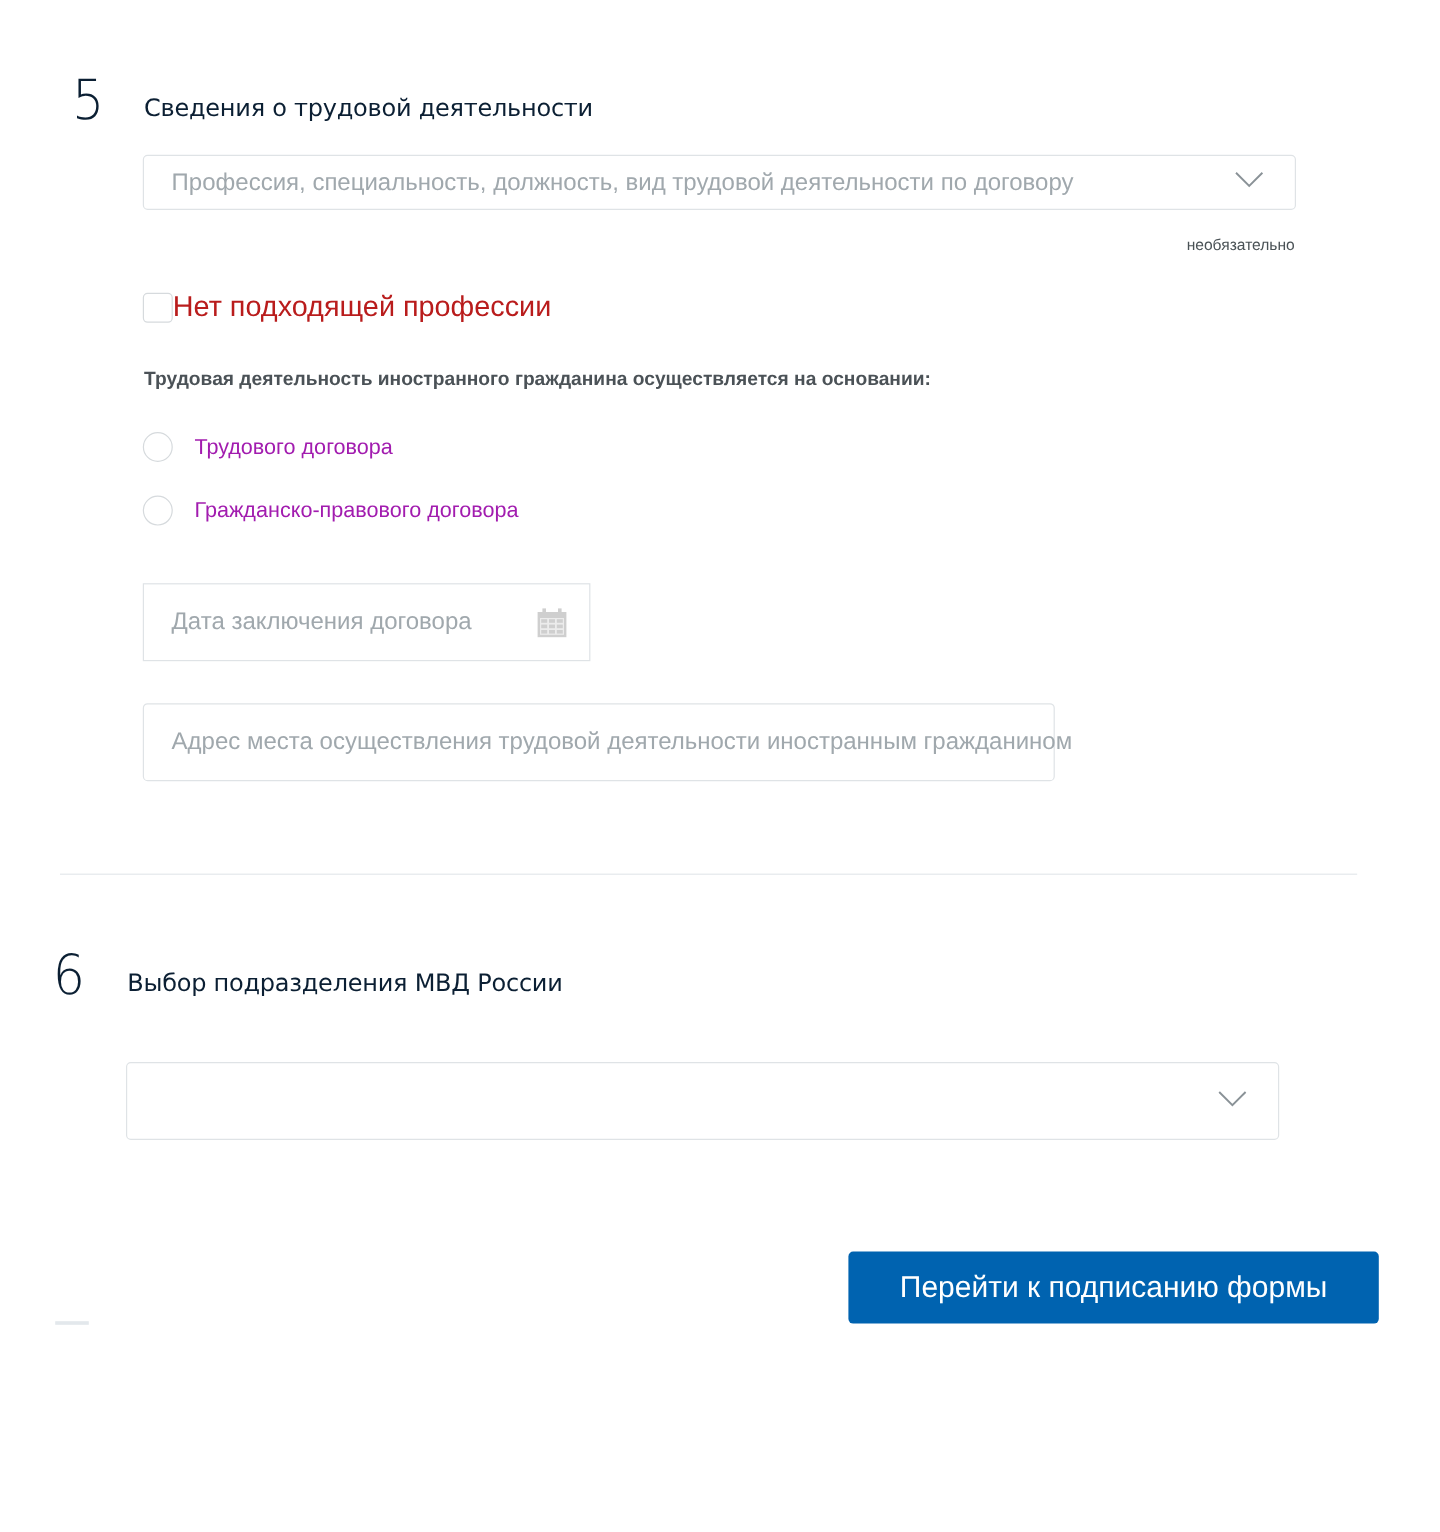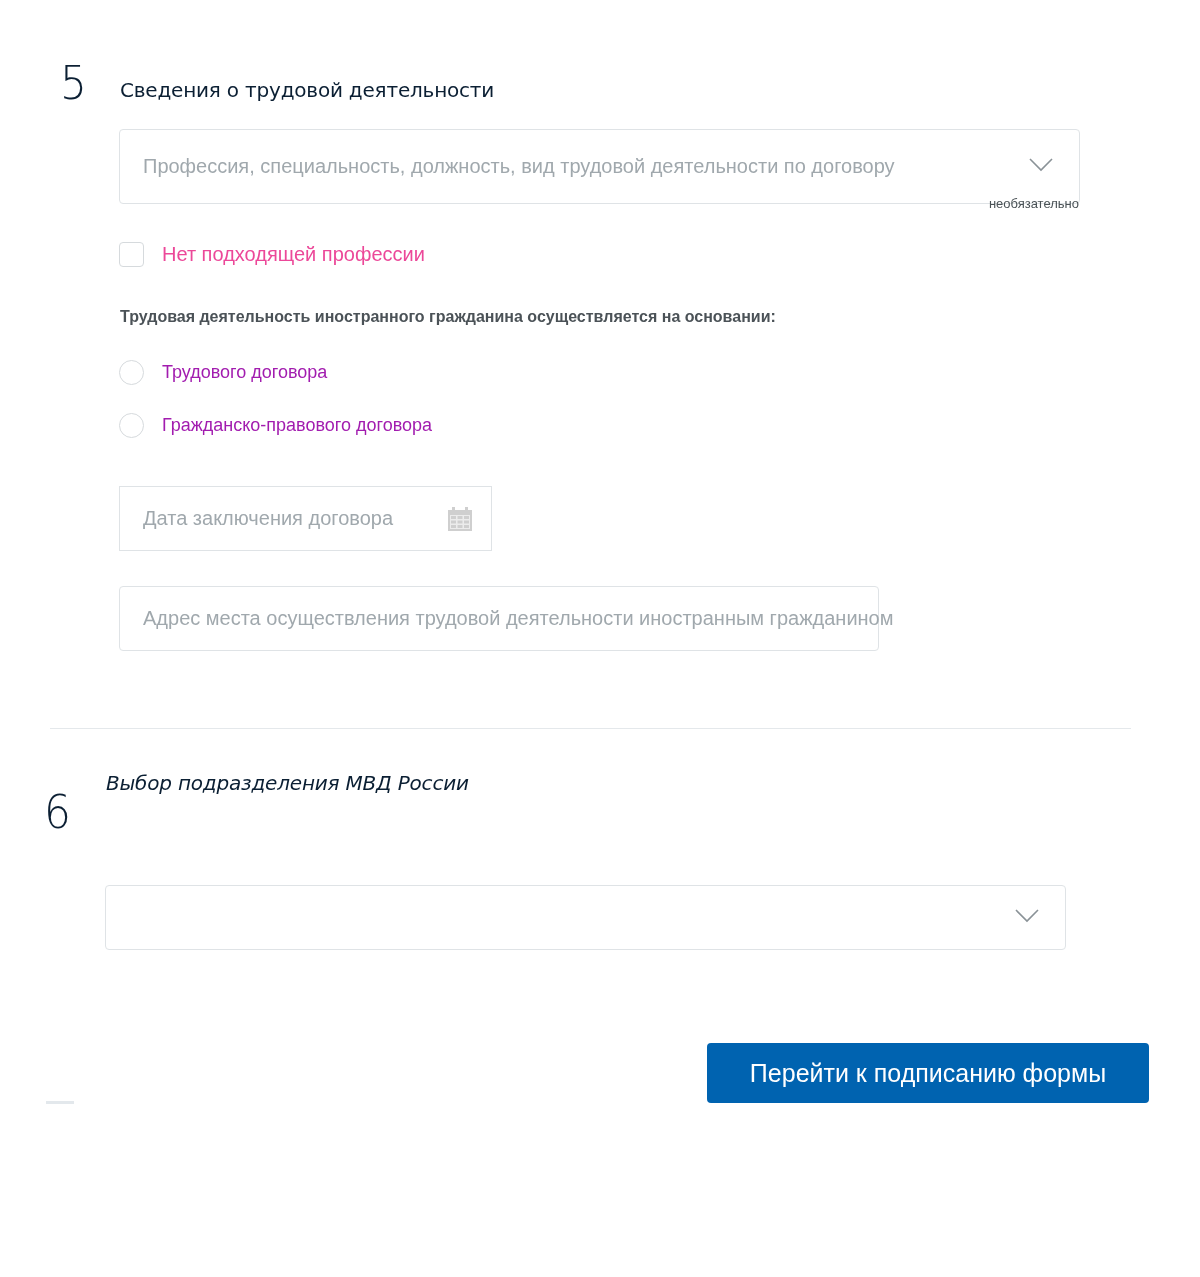--- a/index.html
+++ b/index.html
@@ -21,21 +21,21 @@
     .step-num.s6 { left: 44px; top: 789px; }
 
     .section-title {
       position: absolute;
       font-family: "DejaVu Sans", sans-serif;
       font-size: 20px;
       color: #0b1f33;
       letter-spacing: -0.2px;
     }
     .section-title.s5 { left: 120px; top: 78px; }
-    .section-title.s6 { left: 106px; top: 771px; font-style: italic; }
+    .section-title.s6 { left: 106px; top: 807px; }
 
     .field {
       position: absolute;
       border: 1px solid #dfe3e6;
       border-radius: 4px;
       background: #ffffff;
       display: flex;
       align-items: center;
       padding-left: 23px;
       font-size: 20px;
@@ -44,41 +44,41 @@
     }
     .field .ph { white-space: nowrap; }
     .field .chev {
       position: absolute;
       right: 26px;
       top: 50%;
       margin-top: -10px;
       width: 24px;
       height: 16px;
     }
-    .f-prof { left: 119px; top: 129px; width: 961px; height: 75px; }
+    .f-prof { left: 119px; top: 129px; width: 961px; height: 46px; }
     .f-date { left: 119px; top: 486px; width: 373px; height: 65px; border-radius: 0; }
     .f-addr { left: 119px; top: 586px; width: 760px; height: 65px; }
     .f-mvd  { left: 105px; top: 885px; width: 961px; height: 65px; }
 
     .optional {
       position: absolute;
       right: 121px;
       top: 196px;
       font-size: 13px;
       color: #4a5256;
     }
 
     .checkbox-row { position: absolute; left: 119px; top: 242px; display: flex; align-items: center; cursor: pointer; }
     .checkbox {
       width: 25px; height: 25px;
       border: 1px solid #d6dadd;
       border-radius: 4px;
       background: #fff;
     }
-    .checkbox-label { margin-left: 18px; font-size: 20px; color: #ec4899; }
+    .checkbox-label { font-size: 24px; color: #b91c1c; }
 
     .basis-label {
       position: absolute; left: 120px; top: 308px;
       font-size: 16px; font-weight: bold; color: #4b5257;
     }
 
     .radio-row { position: absolute; left: 119px; display: flex; align-items: center; cursor: pointer; }
     .radio-row.r1 { top: 360px; }
     .radio-row.r2 { top: 413px; align-items: center; }
     .radio {

